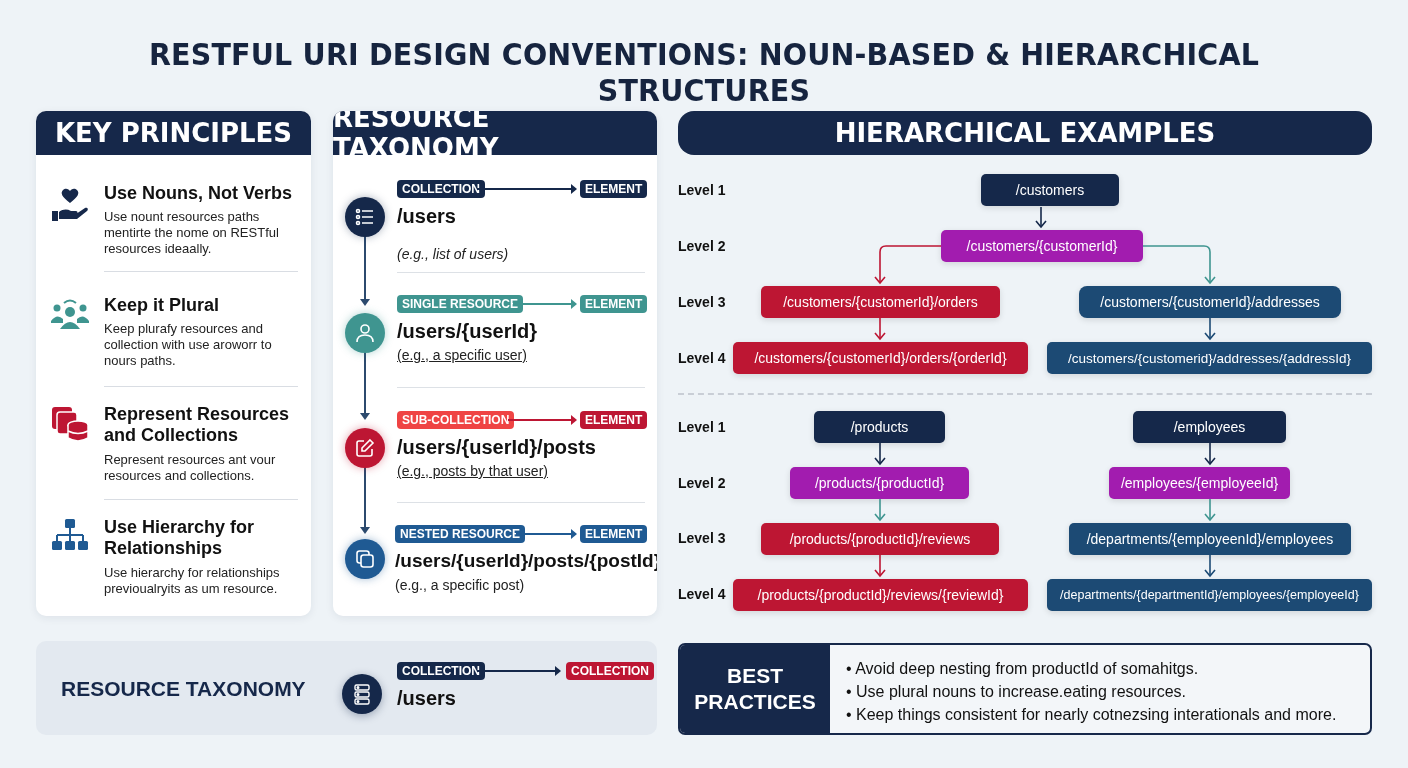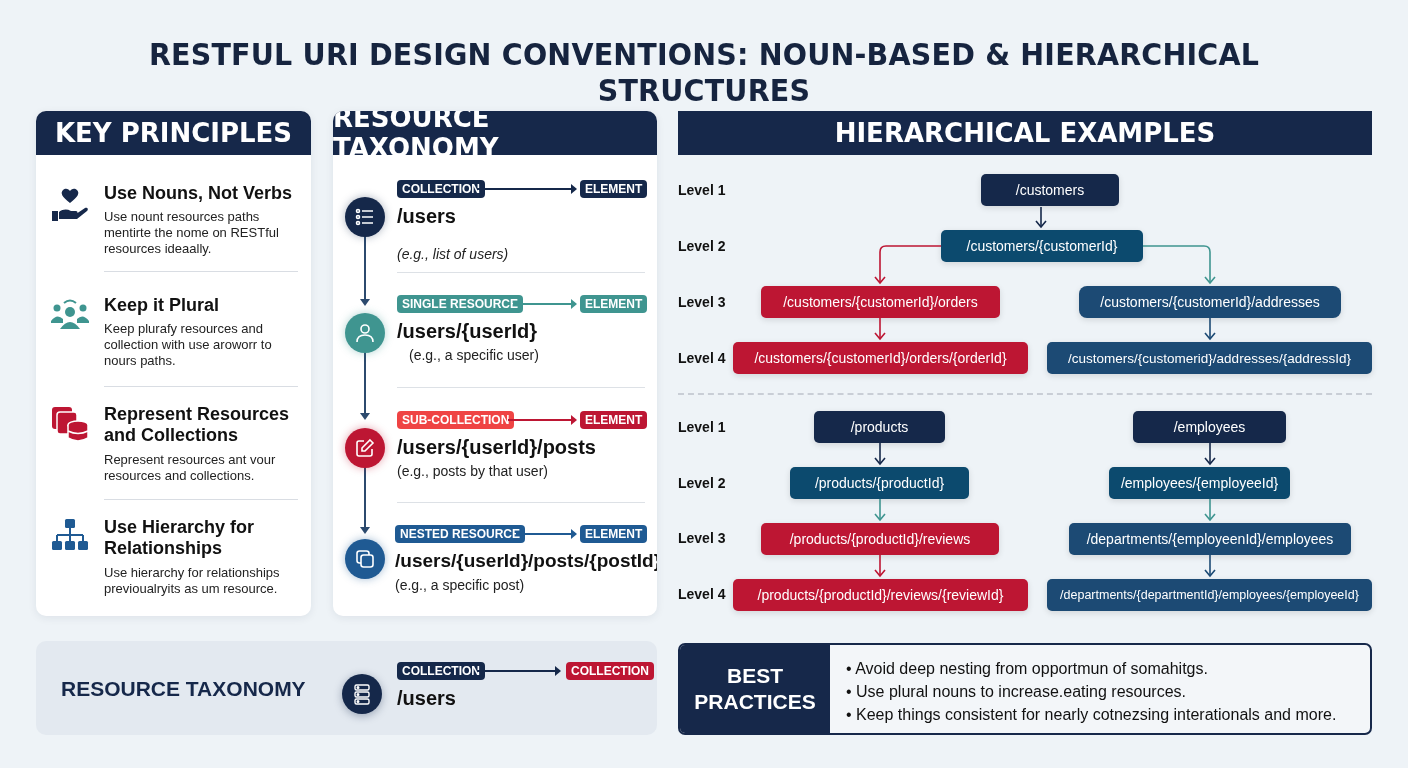--- a/index.html
+++ b/index.html
@@ -51,21 +51,21 @@
   .tx-divider { position: absolute; left: 64px; width: 248px; height: 1px; background: #dde1e6; }
 
   
   .lvl { position: absolute; left: 678px; font-size: 14px; font-weight: 600; color: #111; }
   .node {
     position: absolute; height: 32px; border-radius: 5px; color: #fff;
     font-size: 14px; display: flex; align-items: center; justify-content: center;
     white-space: nowrap; box-shadow: 0 2px 6px rgba(0,0,0,0.12);
   }
   .n-navy { background: #15284a; }
-  .n-teal { background: #0c4a6e; }
+  .n-teal { background: #a21caf; }
   .n-red { background: #bd1633; }
   .n-blue { background: #1c4a74; }
   .arr { position: absolute; }
 
   .bottom-left {
     position: absolute; left: 36px; top: 641px; width: 621px; height: 94px;
     background: #e3e9f0; border-radius: 10px;
   }
   .best {
     position: absolute; left: 678px; top: 643px; width: 694px; height: 92px;
@@ -168,35 +168,35 @@
     <svg width="22" height="22" viewBox="0 0 22 22" fill="none" stroke="#fff" stroke-width="1.6">
       <circle cx="11" cy="7" r="4"></circle>
         <path d="M3 20 Q3 13 11 13 Q19 13 19 20"></path>
     </svg>
   </div>
   <div class="tag" style="left:64px;top:184px;background:#3f9590;">SINGLE RESOURCE</div>
   <div class="tag-line" style="left:180px;top:192px;width:60px;background:#3f9590;"></div>
   <div class="tag-arrow" style="left:238px;top:188px;border-left:6px solid #3f9590;"></div>
   <div class="tag" style="left:247px;top:184px;background:#3f9590;">ELEMENT</div>
   <div class="tx-path" style="left:64px;top:209px;">/users/{userId}</div>
-  <div class="tx-eg" style="left:76px;top:236px;">(e.g., a specific user)</div>
+  <div class="tx-eg" style="left:64px;top:236px;text-decoration:underline;">(e.g., a specific user)</div>
   <div class="tx-divider" style="top:276px;"></div>
 
   <div class="tx-circle" style="left:12px;top:317px;background:#bd1633;box-shadow:0 0 8px rgba(189,22,51,0.4);">
     <svg width="22" height="22" viewBox="0 0 22 22" fill="none" stroke="#fff" stroke-width="1.6">
       <path d="M10 4 H5 Q3 4 3 6 V17 Q3 19 5 19 H16 Q18 19 18 17 V12"></path>
       <path d="M16 3 L19 6 L11 14 L8 14 L8 11 Z"></path>
     </svg>
   </div>
   <div class="tag" style="left:64px;top:300px;background:#ef4444;">SUB-COLLECTION</div>
   <div class="tag-line" style="left:175px;top:308px;width:65px;background:#bd1633;"></div>
   <div class="tag-arrow" style="left:238px;top:304px;border-left:6px solid #bd1633;"></div>
   <div class="tag" style="left:247px;top:300px;background:#bd1633;">ELEMENT</div>
   <div class="tx-path" style="left:64px;top:325px;">/users/{userId}/posts</div>
-  <div class="tx-eg" style="left:64px;top:352px;">(e.g., posts by that user)</div>
+  <div class="tx-eg" style="left:64px;top:352px;text-decoration:underline;">(e.g., posts by that user)</div>
   <div class="tx-divider" style="top:391px;"></div>
 
   <div class="tx-circle" style="left:12px;top:428px;background:#1f5a93;box-shadow:0 0 8px rgba(31,90,147,0.4);">
     <svg width="22" height="22" viewBox="0 0 22 22" fill="none" stroke="#fff" stroke-width="1.6">
       <rect x="3" y="3" width="12" height="12" rx="2.5"></rect>
         <rect x="7" y="7" width="12" height="12" rx="2.5" fill="#1f5a93"></rect>
     </svg>
   </div>
   <div class="tag" style="left:62px;top:414px;background:#1f5a93;">NESTED RESOURCE</div>
   <div class="tag-line" style="left:183px;top:422px;width:57px;background:#1f5a93;"></div>
@@ -218,21 +218,21 @@
         <circle cx="6" cy="18.5" r="0.8" fill="#fff"></circle>
     </svg>
   </div>
   <div class="tag" style="left:361px;top:21px;background:#15284a;">COLLECTION</div>
   <div class="tag-line" style="left:441px;top:29px;width:80px;background:#15284a;"></div>
   <div class="tag-arrow" style="left:519px;top:25px;border-left:6px solid #15284a;"></div>
   <div class="tag" style="left:530px;top:21px;background:#bd1633;">COLLECTION</div>
   <div class="tx-path" style="left:361px;top:46px;">/users</div>
 </div>
 
-<div class="panel-head" style="position:absolute;left:678px;top:111px;width:694px;border-radius:0;">HIERARCHICAL EXAMPLES</div>
+<div class="panel-head" style="position:absolute;left:678px;top:111px;width:694px;border-radius:16px;">HIERARCHICAL EXAMPLES</div>
 
 <div class="lvl" style="top:182px;">Level 1</div>
 <div class="lvl" style="top:238px;">Level 2</div>
 <div class="lvl" style="top:294px;">Level 3</div>
 <div class="lvl" style="top:350px;">Level 4</div>
 
 <div class="node n-navy" style="left:981px;top:174px;width:138px;">/customers</div>
 <div class="node n-teal" style="left:941px;top:230px;width:202px;">/customers/{customerId}</div>
 <div class="node n-red" style="left:761px;top:286px;width:239px;">/customers/{customerId}/orders</div>
 <div class="node n-red" style="left:733px;top:342px;width:295px;">/customers/{customerId}/orders/{orderId}</div>
@@ -287,17 +287,17 @@
       <path d="M529 130 L534 136 L539 130" stroke="#1c4a74"></path>
   </g>
 </svg>
 
 <div class="best">
   <div class="best-head">
     <span>BEST</span>
     <span>PRACTICES</span>
   </div>
   <div class="best-list">
-    <div>• Avoid deep nesting from opportmun of somahitgs.</div>
+    <div>• Avoid deep nesting from productId of somahitgs.</div>
     <div>• Use plural nouns to increase.eating resources.</div>
     <div>• Keep things consistent for nearly cotnezsing interationals and more.</div>
   </div>
 </div>
 
 </body></html>

